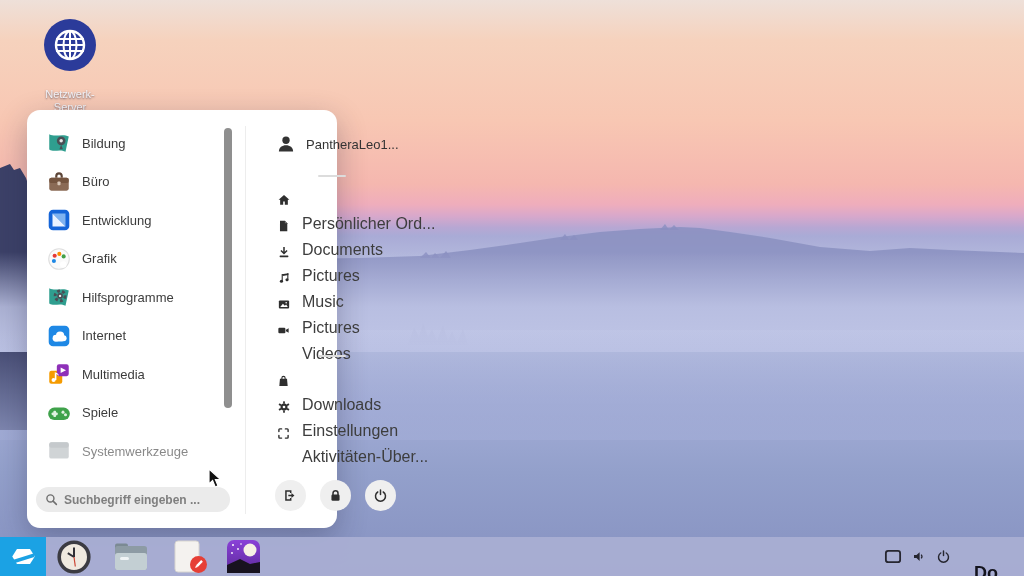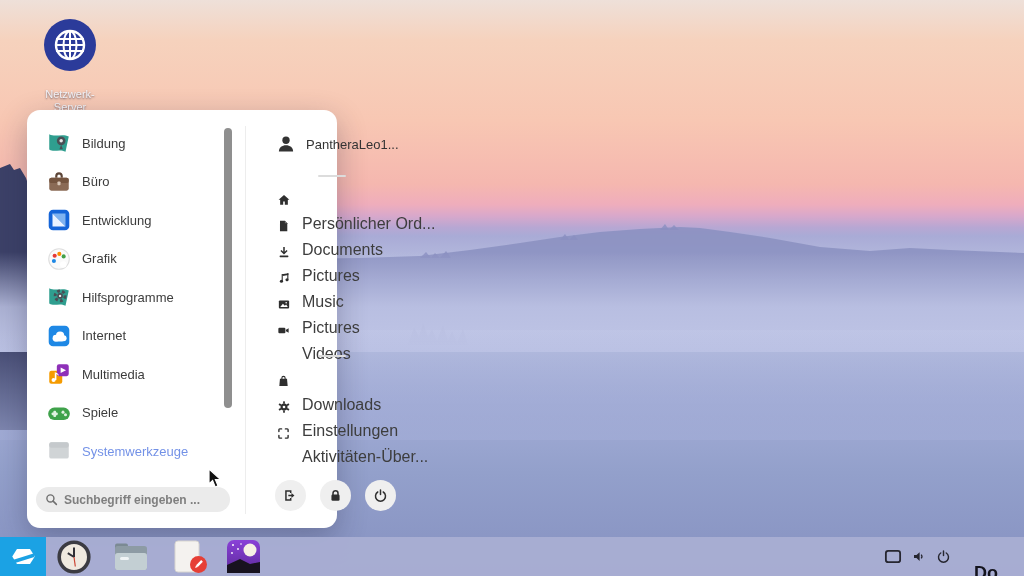--- a/index.html
+++ b/index.html
@@ -22,21 +22,21 @@
   
   .menu{position:absolute;left:27px;top:110px;width:310px;height:418px;background:#ffffff;
     border-radius:13px;box-shadow:0 10px 30px rgba(30,30,60,.30);}
   .vsep{position:absolute;left:218px;top:16px;width:1px;height:388px;background:#ededed;}
   .scrollbar{position:absolute;left:197px;top:18px;width:8px;height:280px;background:#8f8f8f;border-radius:4px;}
   .cat-list{position:absolute;left:8px;top:14px;width:186px;}
   .crow{display:flex;align-items:center;height:38.5px;}
   .crow .cicon{width:26px;height:26px;margin-left:11px;flex:0 0 26px;}
   .crow .clabel{margin-left:10px;font-size:13px;color:#3c3c3c;white-space:nowrap;}
   .crow.disabled{opacity:.62;}
-  .crow.disabled .clabel{color:#1d4ed8;}
+  .crow.disabled .clabel{color:#404040;}
   .search{position:absolute;left:9px;top:377px;width:194px;height:25px;border-radius:13px;
     background:#ebebeb;display:flex;align-items:center;padding:0;font-weight:bold;}
   .search svg{margin-left:9px;}
   .search span{margin-left:6px;font-size:12px;color:#7f7f7f;white-space:nowrap;}
   .rpanel{position:absolute;left:233px;top:0;width:150px;height:100%;}
   .user-row{position:absolute;left:16px;top:24px;display:flex;align-items:center;gap:10px;}
   .user-row .uname{font-size:13px;color:#333;white-space:nowrap;}
   .hdiv{position:absolute;left:58px;width:28px;height:2px;background:#dcdcdc;border-radius:1px;}
   .plist{position:absolute;left:0;width:150px;}
   .prow{display:flex;align-items:center;height:26px;padding-left:16px;}

